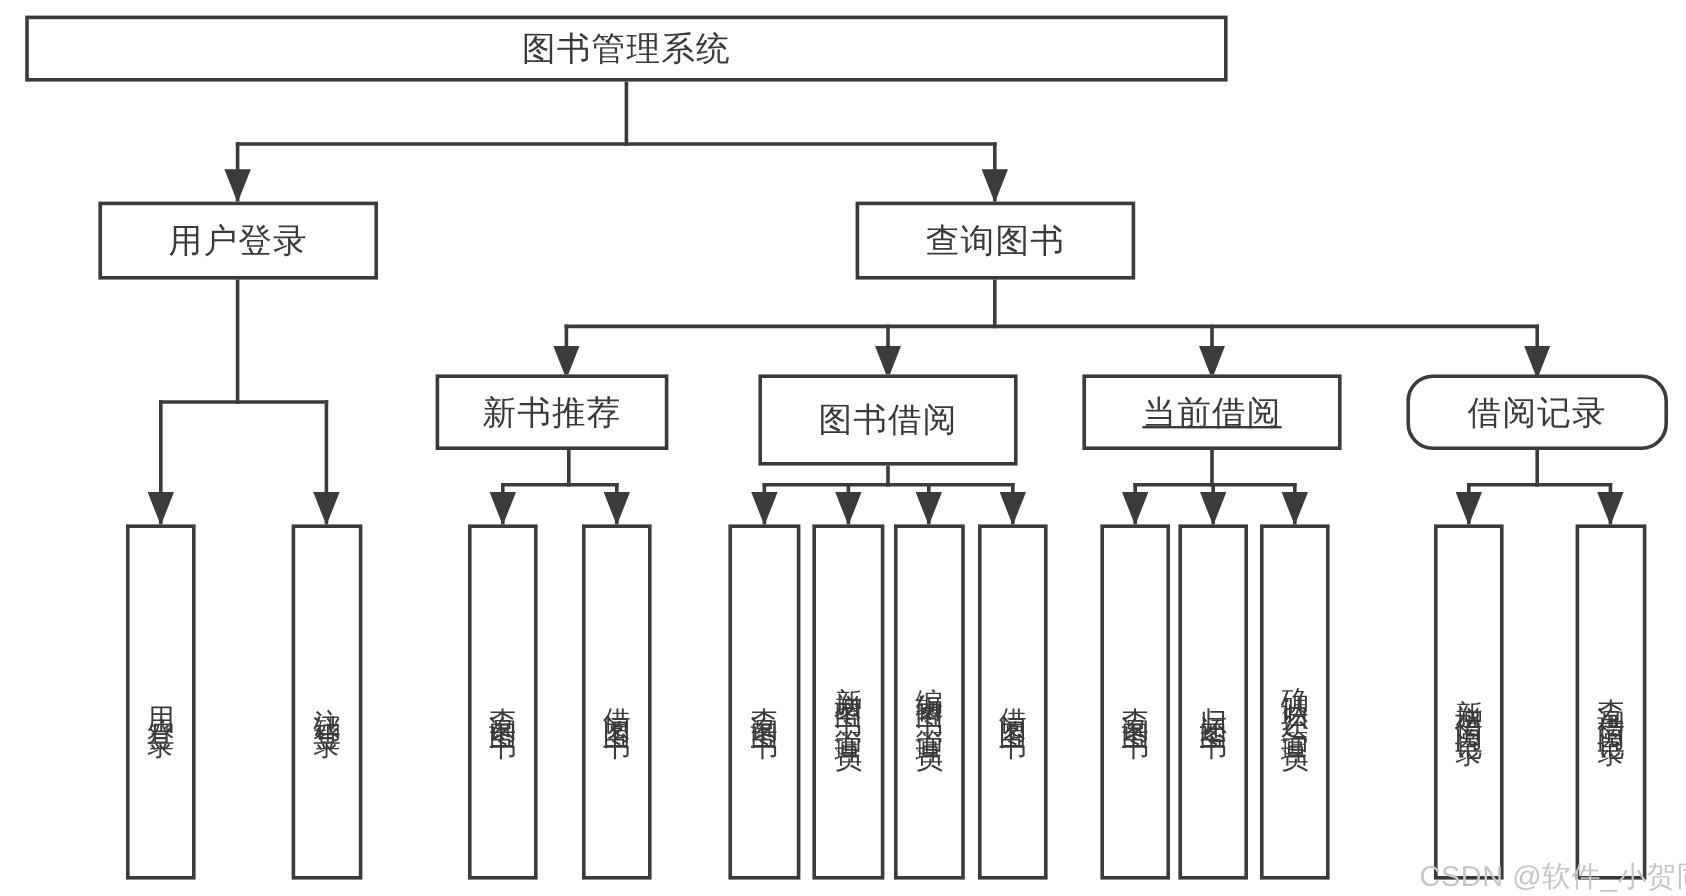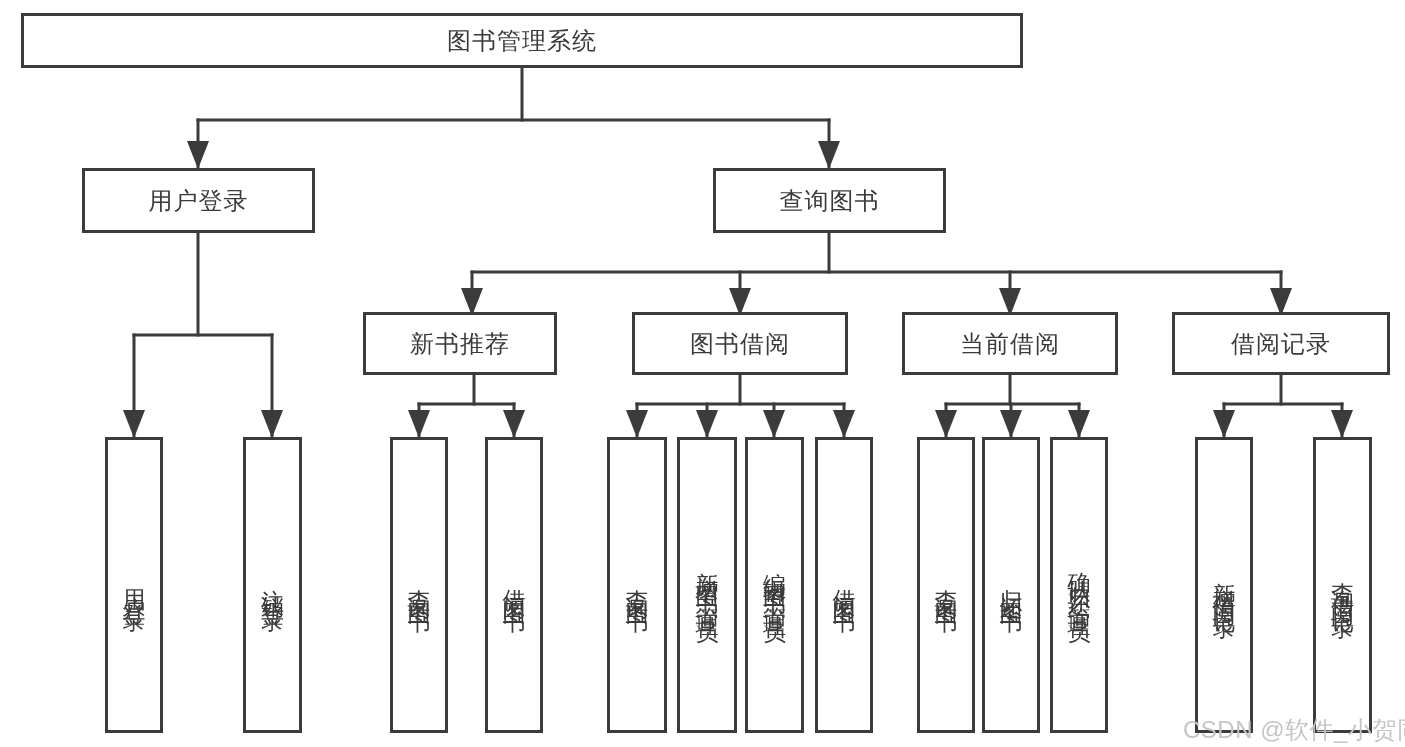--- a/index.html
+++ b/index.html
@@ -23,21 +23,21 @@
     box-sizing: border-box;
     border: 3px solid #3b3b3b;
     background: #ffffff;
     display: flex;
     align-items: center;
     justify-content: center;
     z-index: 2;
     color: #3a3a3a;
   }
   .node .lbl {
-    font-size: 24px;
+    font-size: 28px;
     letter-spacing: 1px;
     white-space: nowrap;
   }
   .node.leaf .lbl {
     writing-mode: vertical-rl;
     font-size: 23px;
     letter-spacing: 7px;
     line-height: 1;
     white-space: normal;
   }
@@ -114,27 +114,27 @@
   <div class="node" style="left:82px; top:168px; width:233px; height:65px;">
     <span class="lbl">用户登录</span>
   </div>
   <div class="node" style="left:713px; top:168px; width:233px; height:65px;">
     <span class="lbl">查询图书</span>
   </div>
 
   <div class="node" style="left:363px; top:312px; width:194px; height:63px;">
     <span class="lbl">新书推荐</span>
   </div>
-  <div class="node" style="left:632px; top:312px; width:216px; height:63px;">
+  <div class="node" style="left:632px; top:312px; width:216px; height:76px;">
     <span class="lbl">图书借阅</span>
   </div>
-  <div class="node" style="left:902px; top:312px; width:216px; height:63px;">
+  <div class="node" style="left:902px; top:312px; width:216px; height:63px;text-decoration:underline;">
     <span class="lbl">当前借阅</span>
   </div>
-  <div class="node" style="left:1172px; top:312px; width:218px; height:63px;">
+  <div class="node" style="left:1172px; top:312px; width:218px; height:63px;border-radius:22px;">
     <span class="lbl">借阅记录</span>
   </div>
 
   <div class="node leaf" style="left:105px; top:437px; width:58px; height:296px;">
     <span class="lbl">用户登录</span>
   </div>
   <div class="node leaf" style="left:243px; top:437px; width:59px; height:296px;">
     <span class="lbl">注销登录</span>
   </div>
 

